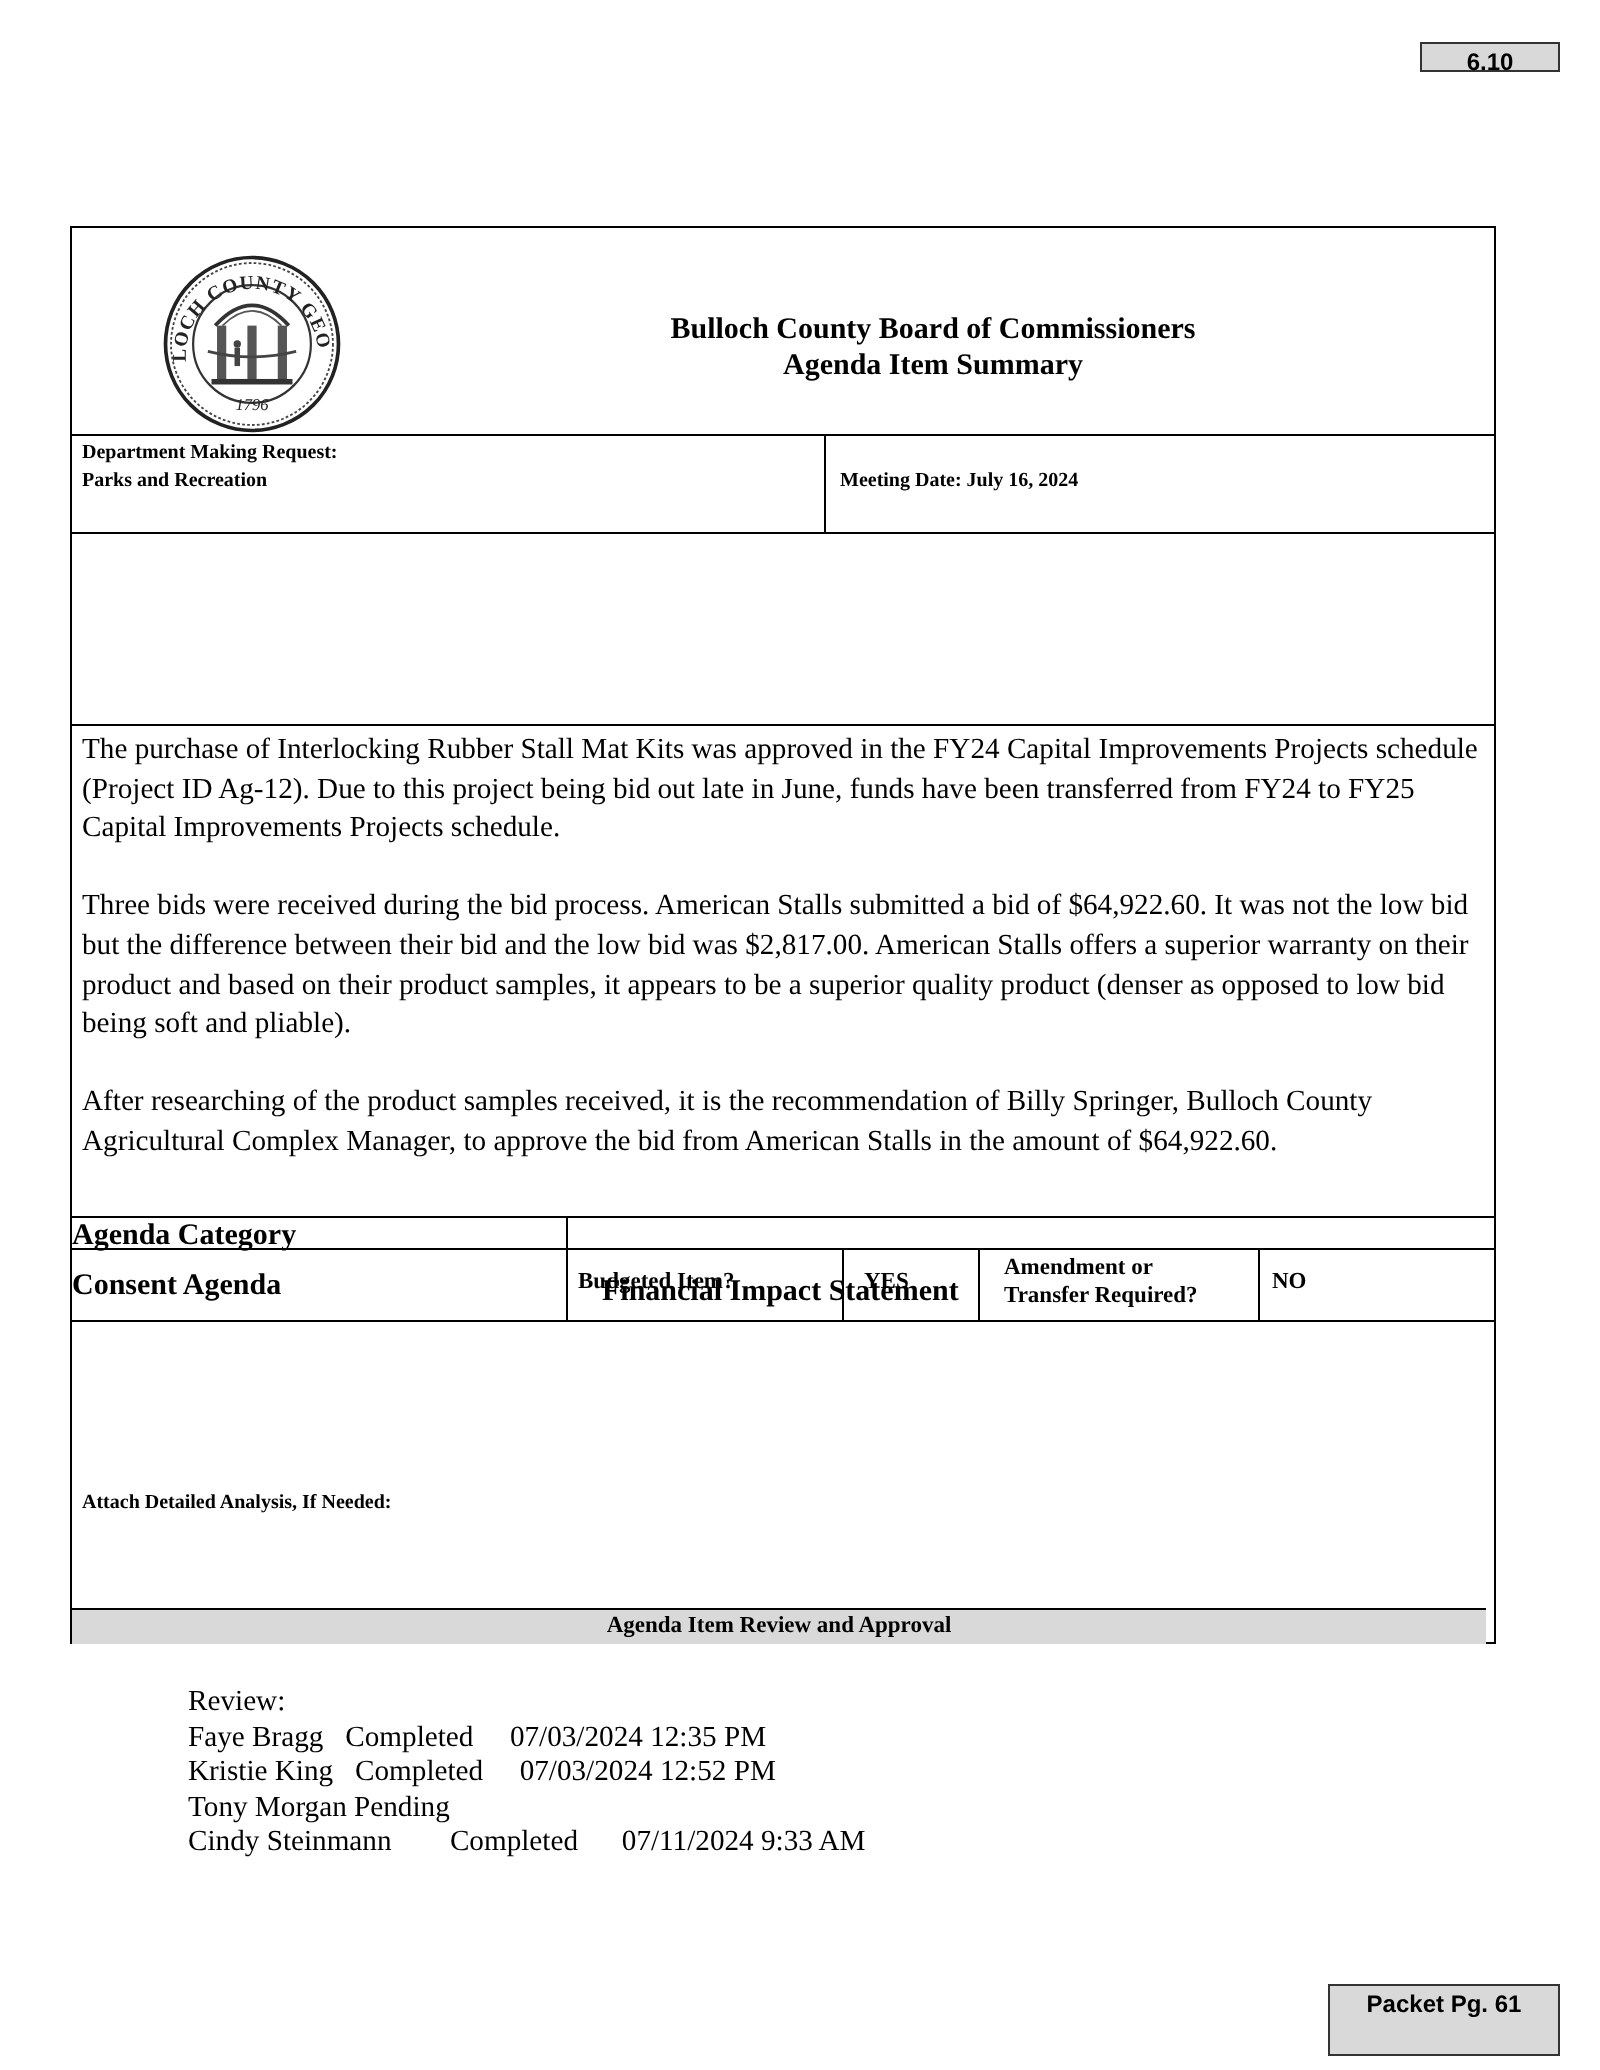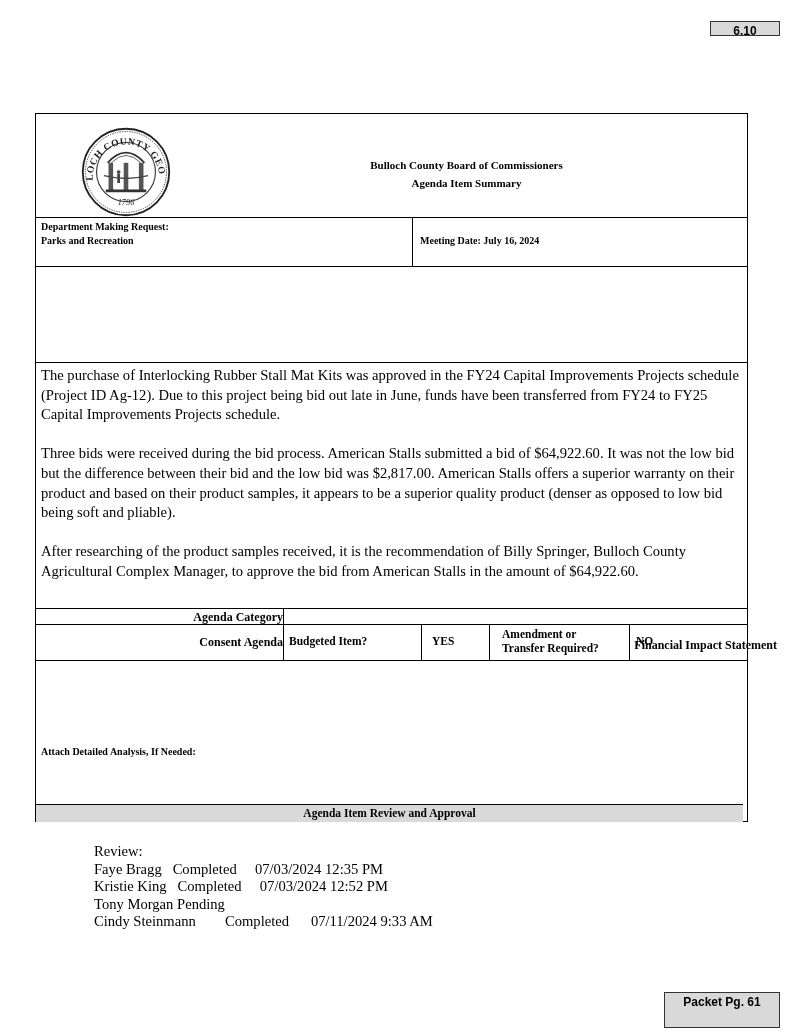--- a/index.html
+++ b/index.html
@@ -16,33 +16,33 @@
            box-sizing: border-box; border: 1px solid #000; }
   .hline { position: absolute; left: 0; right: 0; height: 0; border-top: 1px solid #000; }
   .vline { position: absolute; width: 0; border-left: 1px solid #000; }
 
   .b { font-weight: bold; }
   .small { font-size: 10px; line-height: 14px; }
   .body-text { font-size: 14.6px; line-height: 19.6px; }
 
   #seal { position: absolute; left: 44px; top: 12px; width: 92px; height: 92px; }
   #header-title { position: absolute; left: 220px; right: 70px; top: 42px; text-align: center;
-                  font-size: 11px; font-weight: bold; line-height: 18px; }
+                  font-size: 15px; font-weight: bold; line-height: 18px; }
 
   #dept-block { position: absolute; left: 5px; top: 106px; }
   #meeting-date { position: absolute; left: 384px; top: 120px; }
 
   #motion-block { position: absolute; left: 5px; top: 155px; right: 5px; }
 
   #summary-block { position: absolute; left: 5px; top: 252px; right: 5px; }
   #summary-block p { margin: 0; }
   #summary-block p + p { margin-top: 19.6px; }
   #summary-label { display: block; margin-bottom: 1px; }
 
-  .cell-center { position: absolute; text-align: right; font-size: 12px; font-weight: bold; }
+  .cell-center { position: absolute; text-align: left; font-size: 15px; font-weight: bold; }
   .cell-left { position: absolute; text-align: left; font-size: 11.5px; font-weight: bold; }
 
   #analysis-label { position: absolute; left: 5px; top: 631px; }
 
   #review-bar { position: absolute; left: 0; right: 4px; top: 690px; height: 17px;
                 background: #d9d9d9; border-top: 1px solid #000; text-align: center;
                 font-size: 11.5px; font-weight: bold; line-height: 16px; }
 
   #review-list { position: absolute; left: 94px; top: 843px; font-size: 14.6px; line-height: 17.5px; }
   #review-list .r { white-space: pre; }

